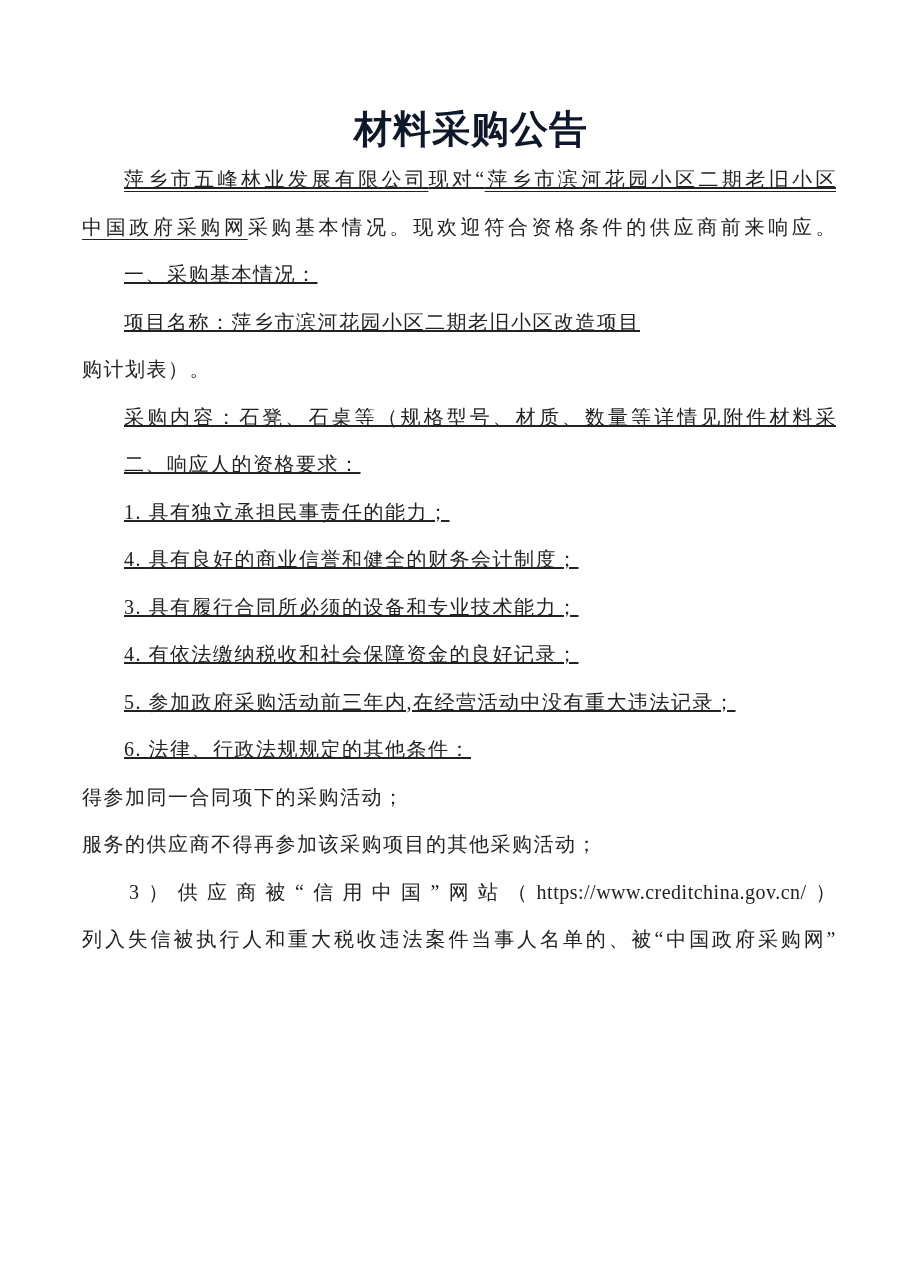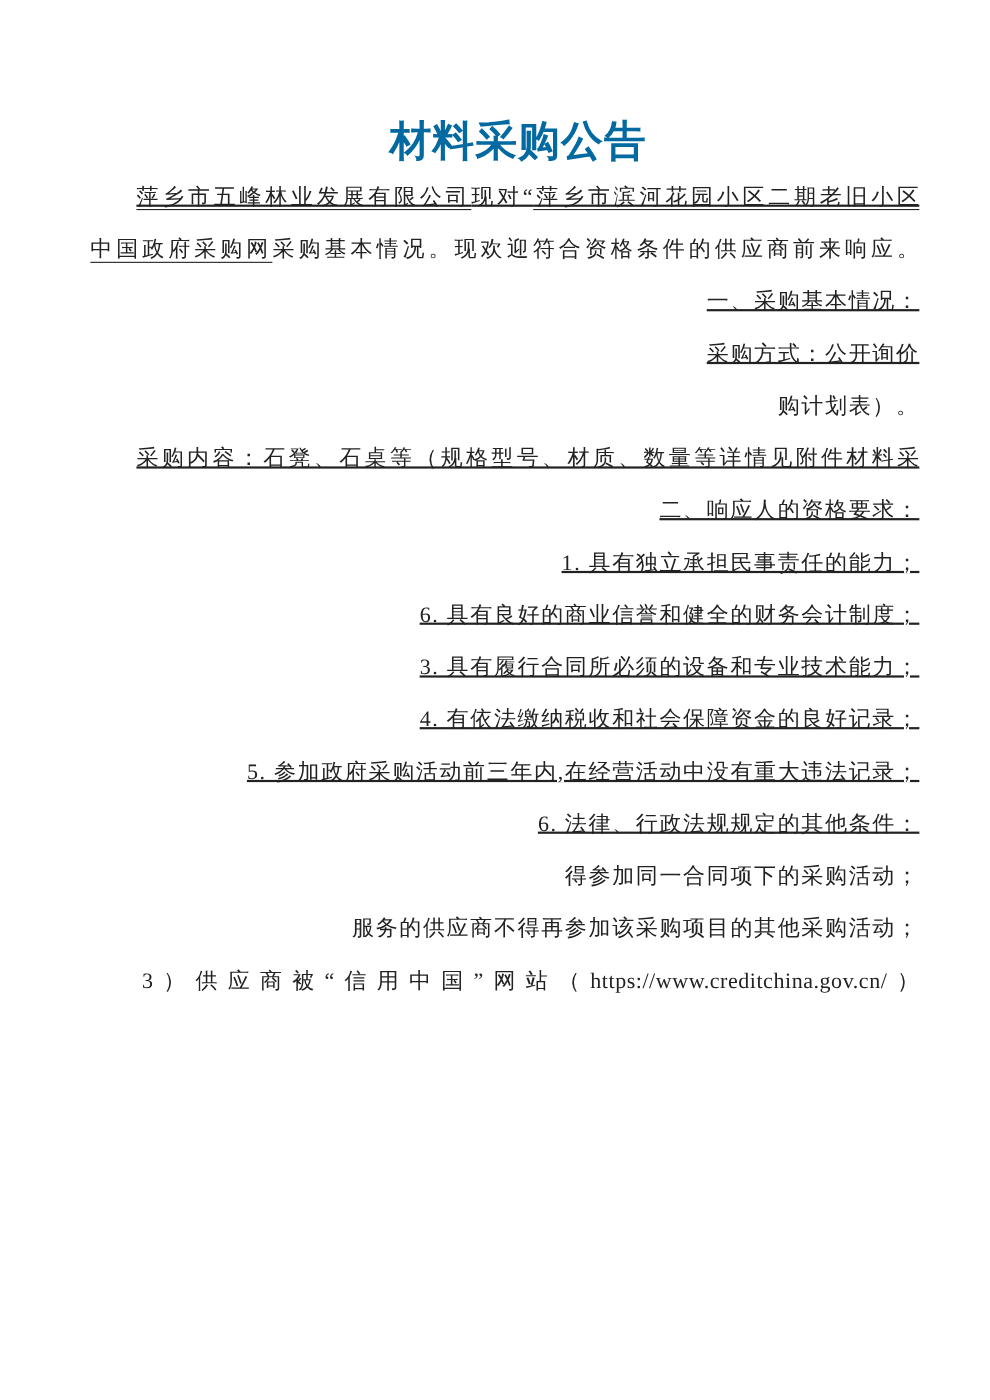--- a/index.html
+++ b/index.html
@@ -17,34 +17,33 @@
   .content {
     margin-left: 82px;
     width: 754px;
   }
   .doc-title {
     height: 53px;
     line-height: 53px;
     text-align: center;
     font-size: 38px;
     font-weight: bold;
-    color: #0369a1;
+    color: #0f172a;
     letter-spacing: 1px;
     position: relative;
     left: 12px;
     white-space: nowrap;
   }
   .line {
     height: 47.5px;
     line-height: 47.5px;
     font-size: 20px;
     letter-spacing: 1.5px;
     white-space: nowrap;
     overflow: hidden;
-    text-align: right;
   }
   .line.fill {
     white-space: normal;
     letter-spacing: 0.5px;
     text-align: justify;
     text-align-last: justify;
   }
   .indent  { padding-left: 42px; text-decoration: underline; }
   .indent2 { padding-left: 47px; }
   .u {
@@ -60,44 +59,45 @@
   <div class="content">
 
     <div class="doc-title">材料采购公告</div>
 
     <div class="line indent fill"><span class="u">萍乡市五峰林业发展有限公司</span><span>现对“</span><span class="u">萍乡市滨河花园小区二期老旧小区</span></div>
 
     <div class="line fill"><span class="u">中国政府采购网</span><span>采购基本情况。现欢迎符合资格条件的供应商前来响应。</span></div>
 
     <div class="line indent">一、采购基本情况：</div>
 
+    <div class="line indent">项目名称：萍乡市滨河花园小区二期老旧小区改造项目</div>
 
-    <div class="line indent">采购方式：公开询价</div>
 
     <div class="line">购计划表）。</div>
 
     <div class="line indent fill">采购内容：石凳、石桌等（规格型号、材质、数量等详情见附件材料采</div>
 
     <div class="line indent">二、响应人的资格要求：</div>
 
     <div class="line indent">1. 具有独立承担民事责任的能力；</div>
 
-    <div class="line indent">6. 具有良好的商业信誉和健全的财务会计制度；</div>
+    <div class="line indent">4. 具有良好的商业信誉和健全的财务会计制度；</div>
 
     <div class="line indent">3. 具有履行合同所必须的设备和专业技术能力；</div>
 
     <div class="line indent">4. 有依法缴纳税收和社会保障资金的良好记录；</div>
 
     <div class="line indent">5. 参加政府采购活动前三年内,在经营活动中没有重大违法记录；</div>
 
     <div class="line indent">6. 法律、行政法规规定的其他条件：</div>
 
 
     <div class="line">得参加同一合同项下的采购活动；</div>
 
 
     <div class="line">服务的供应商不得再参加该采购项目的其他采购活动；</div>
 
     <div class="line indent2 fill">3）供应商被“信用中国”网站（https://www.creditchina.gov.cn/）</div>
 
+    <div class="line fill">列入失信被执行人和重大税收违法案件当事人名单的、被“中国政府采购网”</div>
 
   </div>
 </div>
 
 </body></html>

